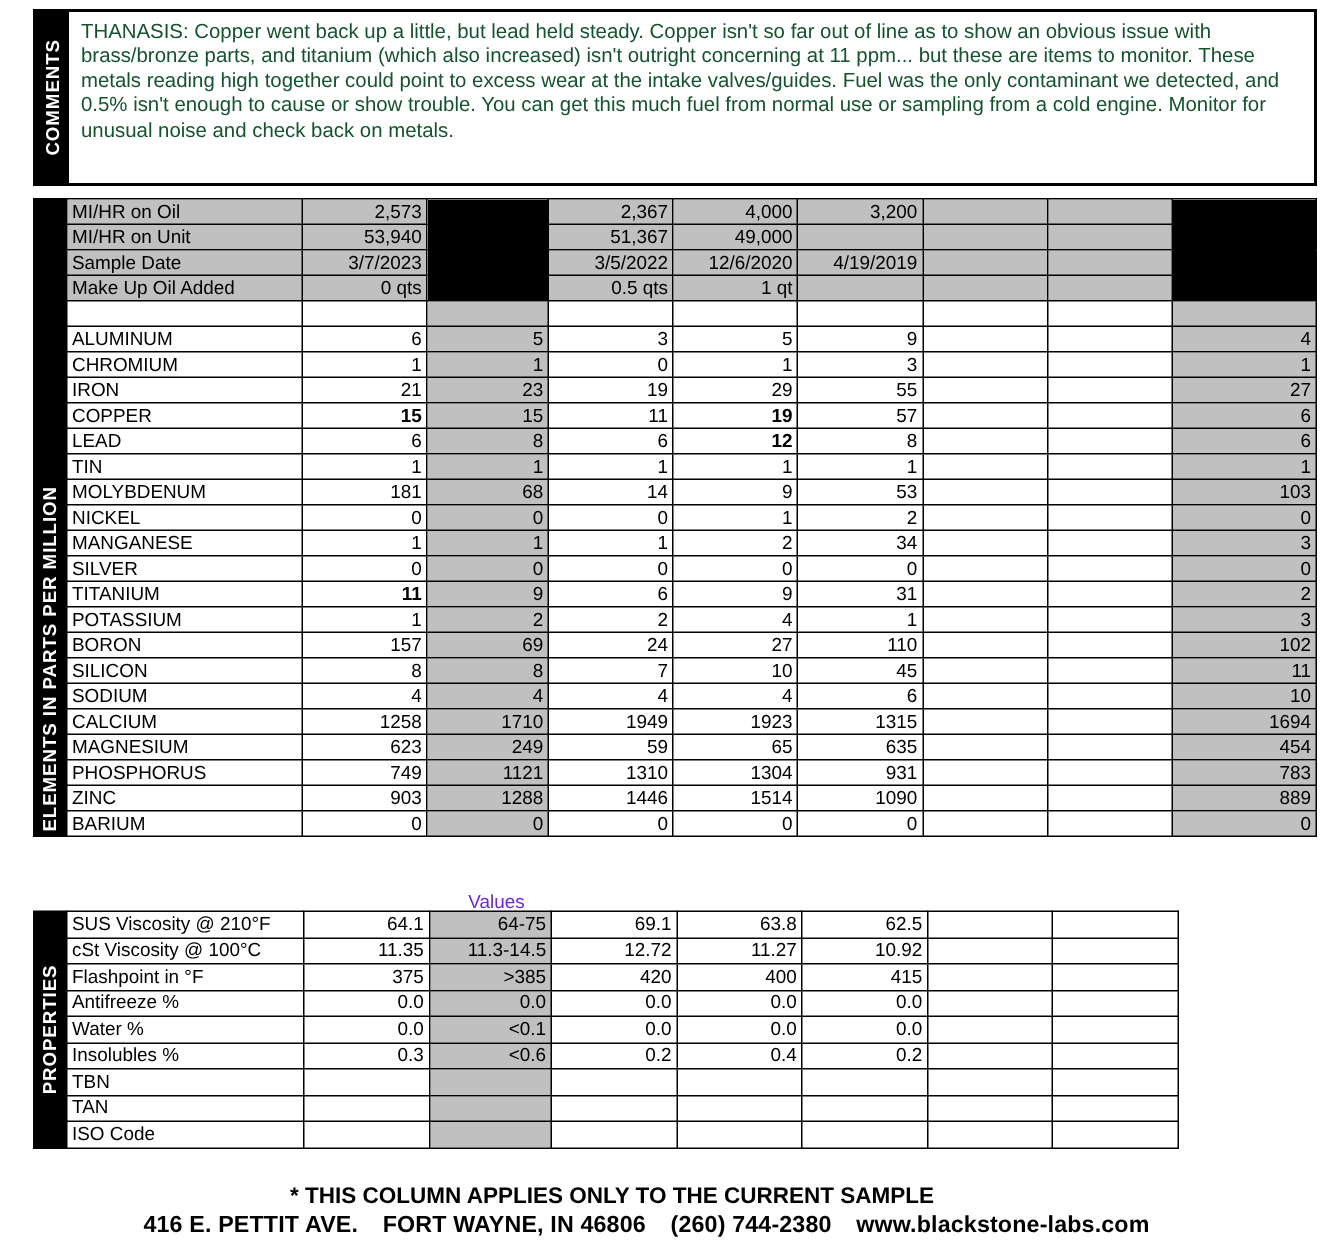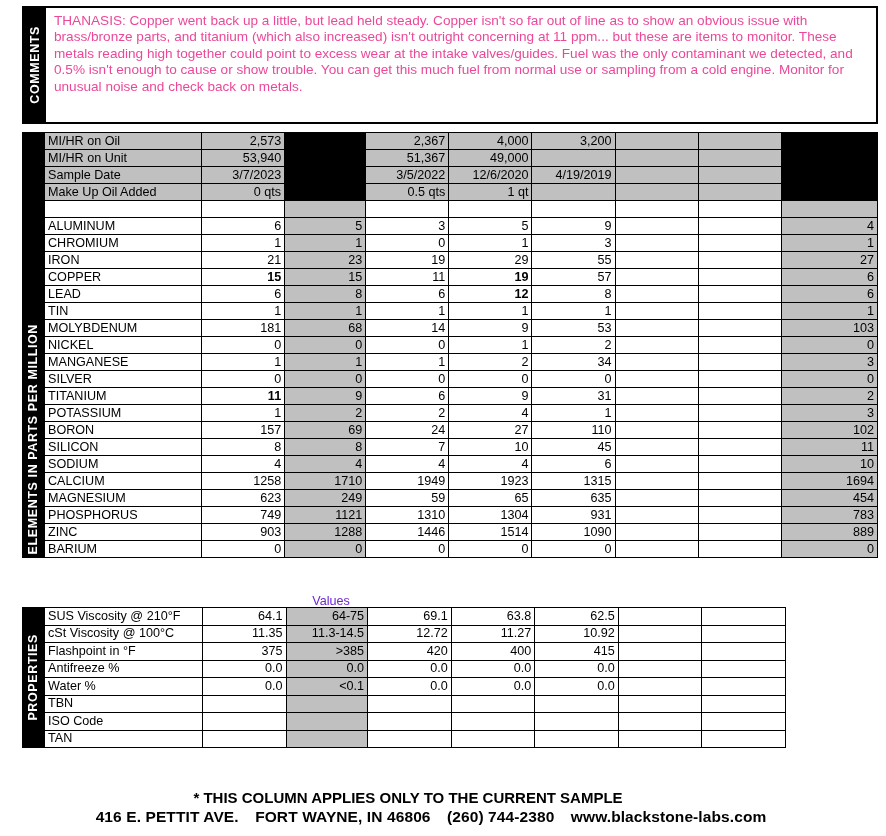--- a/index.html
+++ b/index.html
@@ -33,21 +33,21 @@
     font-size: 12.5px;
     font-weight: bold;
     letter-spacing: 0.6px;
     white-space: nowrap;
   }
   .comments-body {
     flex: 1;
     padding: 5px 7px 4px 8px;
     font-size: 13.6px;
     line-height: 16.4px;
-    color: #ec4899;
+    color: #14532d;
     text-align: left;
   }
 
   
   .elem-wrap {
     position: absolute;
     left: 22px; top: 132px;
     width: 856px;
     display: flex;
   }
@@ -552,41 +552,51 @@
           <td class="lbl">Water %</td>
           <td class="num">0.0</td>
           <td class="num gray">&lt;0.1</td>
           <td class="num">0.0</td>
           <td class="num">0.0</td>
           <td class="num">0.0</td>
           <td class="num"></td>
           <td class="num"></td>
         </tr>
         <tr>
+          <td class="lbl">Insolubles %</td>
+          <td class="num">0.3</td>
+          <td class="num gray">&lt;0.6</td>
+          <td class="num">0.2</td>
+          <td class="num">0.4</td>
+          <td class="num">0.2</td>
+          <td class="num"></td>
+          <td class="num"></td>
+        </tr>
+        <tr>
           <td class="lbl">TBN</td>
           <td class="num"></td>
           <td class="num gray"></td>
           <td class="num"></td>
           <td class="num"></td>
           <td class="num"></td>
           <td class="num"></td>
           <td class="num"></td>
         </tr>
         <tr>
+          <td class="lbl">TAN</td>
+          <td class="num"></td>
+          <td class="num gray"></td>
+          <td class="num"></td>
+          <td class="num"></td>
+          <td class="num"></td>
+          <td class="num"></td>
+          <td class="num"></td>
+        </tr>
+        <tr>
           <td class="lbl">ISO Code</td>
-          <td class="num"></td>
-          <td class="num gray"></td>
-          <td class="num"></td>
-          <td class="num"></td>
-          <td class="num"></td>
-          <td class="num"></td>
-          <td class="num"></td>
-        </tr>
-        <tr>
-          <td class="lbl">TAN</td>
           <td class="num"></td>
           <td class="num gray"></td>
           <td class="num"></td>
           <td class="num"></td>
           <td class="num"></td>
           <td class="num"></td>
           <td class="num"></td>
         </tr>
       </tbody>
   </table>

